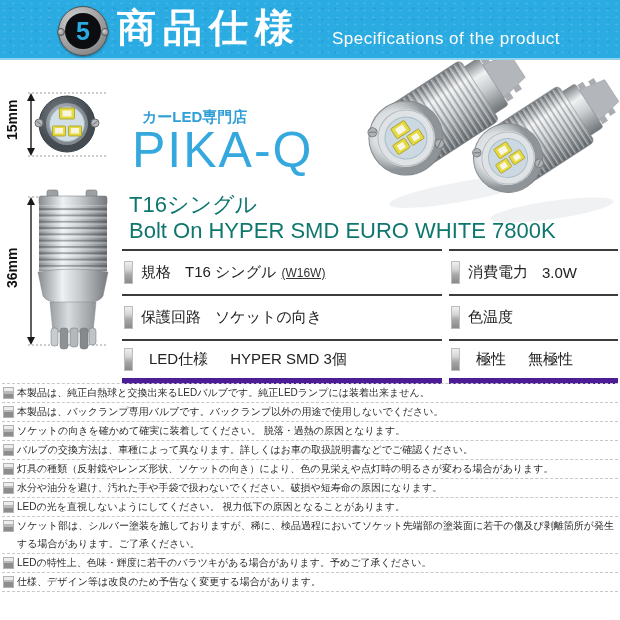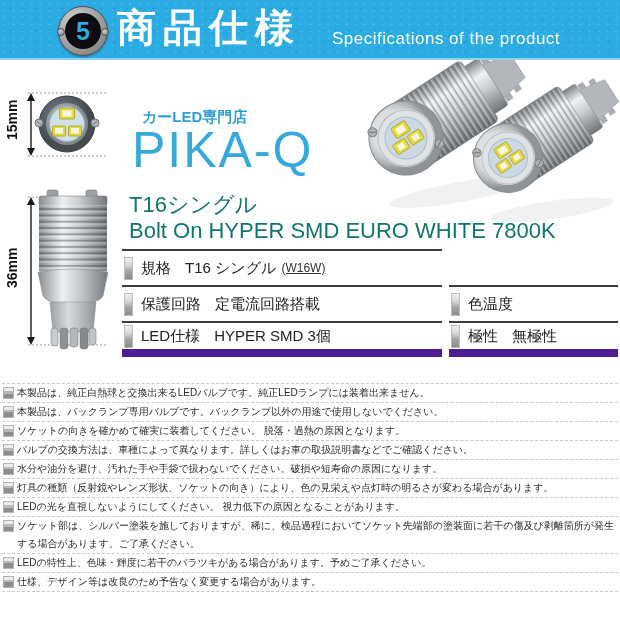--- a/index.html
+++ b/index.html
@@ -29,25 +29,25 @@
 
   
   .brand-tagline{position:absolute;left:142px;top:108px;font-size:15px;font-weight:700;color:#2f9fd6;}
   .brand-logo{position:absolute;left:132px;top:121px;font-size:50px;font-weight:300;
     color:#35a9de;letter-spacing:2px;}
   .product-title{position:absolute;left:129px;top:192px;font-size:22px;line-height:26px;color:#0f766e;}
 
   
   .spec-table{position:absolute;left:122px;top:249px;width:496px;}
   .spec-row{display:flex;}
-  .spec-cell{box-sizing:border-box;height:36px;display:flex;align-items:center;
+  .spec-cell{box-sizing:border-box;height:45px;display:flex;align-items:center;
     border-top:2px solid #3c3c3c;font-size:15px;font-weight:500;color:#222;}
   .cell-left{width:320px;margin-right:7px;}
   .cell-right{flex:1;}
-  .spec-row:last-child .spec-cell{border-bottom:8px solid #4c1d95;}
+  .spec-row:last-child .spec-cell{border-bottom:6px solid #4c1d95;gap:8px;}
   .gbar{width:9px;height:23px;margin:0 8px 0 2px;flex:none;
     background:linear-gradient(180deg,#efefef 0%,#d6d6d6 35%,#a8a8a8 60%,#8a8a8a 100%);
     border:1px solid #bdbdbd;box-sizing:border-box;}
   .spec-label{margin-right:14px;white-space:nowrap;}
   .spec-value{white-space:nowrap;}
   .spec-small{font-size:12px;margin-left:5px;color:#333;text-decoration:underline;}
 
   
   .notes{position:absolute;left:2px;top:383px;width:616px;}
   .note{position:relative;padding:0 0 0 15px;border-top:1px dashed #c8c8c8;
@@ -221,26 +221,32 @@
   </svg>
 
   <div class="spec-table">
       <div class="spec-row">
         <div class="spec-cell cell-left">
           <span class="gbar"></span>
           <span class="spec-label">規格</span>
           <span class="spec-value">T16 シングル</span>
           <span class="spec-small">(W16W)</span>
         </div>
+        <div class="spec-cell cell-right">
+          <span class="gbar"></span>
+          <span class="spec-label">消費電力</span>
+          <span class="spec-value">3.0W</span>
+          <span class="spec-small"></span>
+        </div>
       </div>
       <div class="spec-row">
         <div class="spec-cell cell-left">
           <span class="gbar"></span>
           <span class="spec-label">保護回路</span>
-          <span class="spec-value">定電流回路搭載</span>
+          <span class="spec-value">ソケットの向き</span>
           <span class="spec-small"></span>
         </div>
         <div class="spec-cell cell-right">
           <span class="gbar"></span>
           <span class="spec-label">色温度</span>
           <span class="spec-small"></span>
         </div>
       </div>
       <div class="spec-row">
         <div class="spec-cell cell-left">
@@ -256,21 +262,21 @@
           <span class="spec-small"></span>
         </div>
       </div>
     </div>
 
   <div class="notes">
       <div class="note"><span class="bullet"></span><span class="note-text">本製品は、純正白熱球と交換出来るLEDバルブです。純正LEDランプには装着出来ません。</span></div>
       <div class="note"><span class="bullet"></span><span class="note-text">本製品は、バックランプ専用バルブです。バックランプ以外の用途で使用しないでください。</span></div>
       <div class="note"><span class="bullet"></span><span class="note-text">ソケットの向きを確かめて確実に装着してください。 脱落・過熱の原因となります。</span></div>
       <div class="note"><span class="bullet"></span><span class="note-text">バルブの交換方法は、車種によって異なります。詳しくはお車の取扱説明書などでご確認ください。</span></div>
+      <div class="note"><span class="bullet"></span><span class="note-text">灯具の種類（反射鏡やレンズ形状、ソケットの向き）により、色の見栄えや点灯時の明るさが変わる場合があります。</span></div>
       <div class="note"><span class="bullet"></span><span class="note-text">水分や油分を避け、汚れた手や手袋で扱わないでください。破損や短寿命の原因になります。</span></div>
-      <div class="note"><span class="bullet"></span><span class="note-text">灯具の種類（反射鏡やレンズ形状、ソケットの向き）により、色の見栄えや点灯時の明るさが変わる場合があります。</span></div>
       <div class="note"><span class="bullet"></span><span class="note-text">LEDの光を直視しないようにしてください。 視力低下の原因となることがあります。</span></div>
       <div class="note"><span class="bullet"></span><span class="note-text">ソケット部は、シルバー塗装を施しておりますが、稀に、検品過程においてソケット先端部の塗装面に若干の傷及び剥離箇所が発生する場合があります。ご了承ください。</span></div>
       <div class="note"><span class="bullet"></span><span class="note-text">LEDの特性上、色味・輝度に若干のバラツキがある場合があります。予めご了承ください。</span></div>
       <div class="note"><span class="bullet"></span><span class="note-text">仕様、デザイン等は改良のため予告なく変更する場合があります。</span></div>
     </div>
 
 </div>
 
 </body></html>

